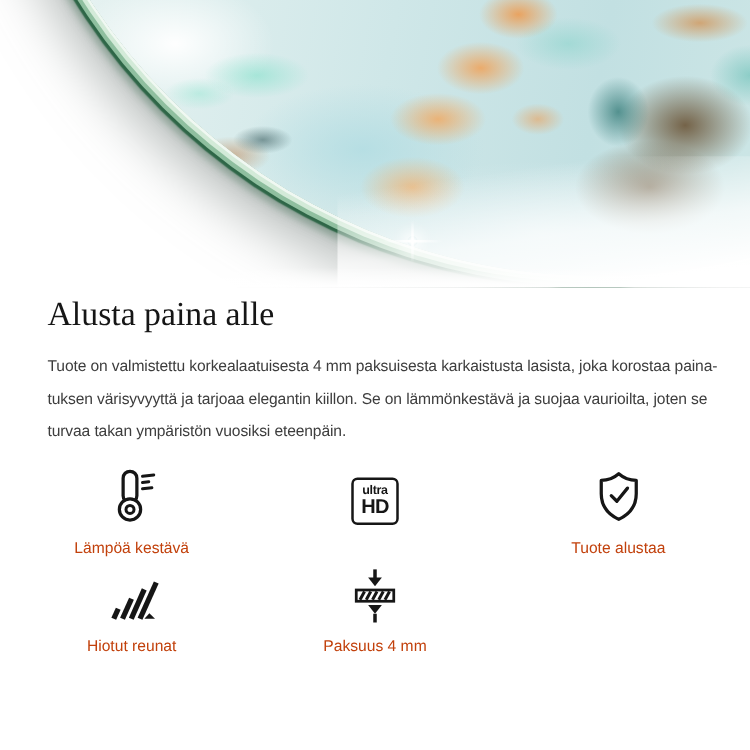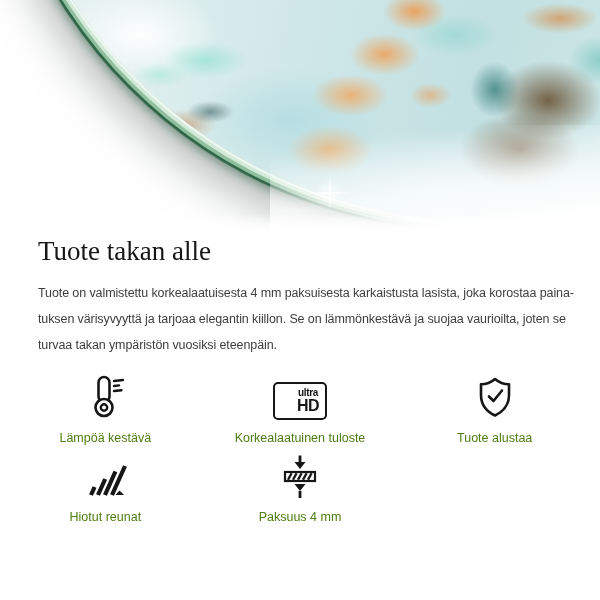--- a/index.html
+++ b/index.html
@@ -55,44 +55,44 @@
   h1{margin:0;font-family:"Liberation Serif","DejaVu Serif",serif;font-weight:400;
      font-size:27px;line-height:34px;color:#161616;}
   h1 span{display:block;}
   .desc{margin:12px 0 16px;width:552px;font-size:12.5px;letter-spacing:-0.1px;
         line-height:26px;color:#3d3d3d;}
 
   
   .features{margin:16px -30px 0;display:grid;grid-template-columns:1fr 1fr 1fr;row-gap:8px;}
   .feature{display:flex;flex-direction:column;align-items:center;}
   .f-icon{height:46px;display:flex;align-items:flex-end;justify-content:center;}
-  .f-label{margin-top:11px;font-size:12.5px;color:#4d7c0f;}
+  .f-label{margin-top:11px;font-size:12.5px;color:#c2410c;}
   .uhd-box{width:34px;height:34px;border:2.5px solid #161616;border-radius:5px;
-    display:flex;flex-direction:column;align-items:center;justify-content:center;color:#161616;padding-left:16px;}
+    display:flex;flex-direction:column;align-items:center;justify-content:center;color:#161616;}
   .uhd-top{font-size:10px;font-weight:bold;line-height:10px;letter-spacing:-0.3px;}
   .uhd-bottom{font-size:16px;font-weight:bold;line-height:16px;letter-spacing:-0.5px;text-align:center;}
   svg{display:block;}
 </style>
 </head>
 <body>
 
 <div class="page">
 
   <div class="hero">
     <div class="disc"></div>
     <div class="fade-br"></div>
     <div class="fade-bottom"></div>
     <div class="sparkle">
         <div class="core"></div>
       </div>
   </div>
 
   <div class="content">
     <h1>
-      <span>Tuote takan alle</span>
+      <span>Alusta paina alle</span>
     </h1>
     <p class="desc">Tuote on valmistettu korkealaatuisesta 4 mm paksuisesta karkaistusta lasista, joka korostaa paina­tuksen värisyvyyttä ja tarjoaa elegantin kiillon. Se on lämmönkestävä ja suojaa vaurioilta, joten se turvaa takan ympäristön vuosiksi eteenpäin.</p>
 
     <div class="features">
 
       <div class="feature">
         <span class="f-icon">
           <svg width="40" height="46" viewBox="0 0 40 46" fill="none" stroke="#161616" stroke-width="2.6">
             <rect x="13.5" y="3" width="11" height="25" rx="5.5" fill="#fff"></rect>
             <circle cx="19" cy="33.5" r="8.5" fill="#fff"></circle>
@@ -107,21 +107,20 @@
         <span class="f-label">Lämpöä kestävä</span>
       </div>
 
       <div class="feature">
         <span class="f-icon">
           <span class="uhd-box">
             <span class="uhd-top">ultra</span>
             <span class="uhd-bottom">HD</span>
           </span>
         </span>
-        <span class="f-label">Korkealaatuinen tuloste</span>
       </div>
 
       <div class="feature">
         <span class="f-icon">
           <svg width="42" height="45" viewBox="0 0 42 45" fill="none" stroke="#161616" stroke-width="2.6" stroke-linejoin="round">
             <path d="M21 4 C25 7.5 30.5 9.3 35 9.3 L35 20 C35 30 29.5 36.5 21 40.5 C12.5 36.5 7 30 7 20 L7 9.3 C11.5 9.3 17 7.5 21 4 Z"></path>
             <path d="M15 21.5 L19.5 26 L28 15.5" stroke-linecap="round"></path>
           </svg>
         </span>
         <span class="f-label">Tuote alustaa</span>

